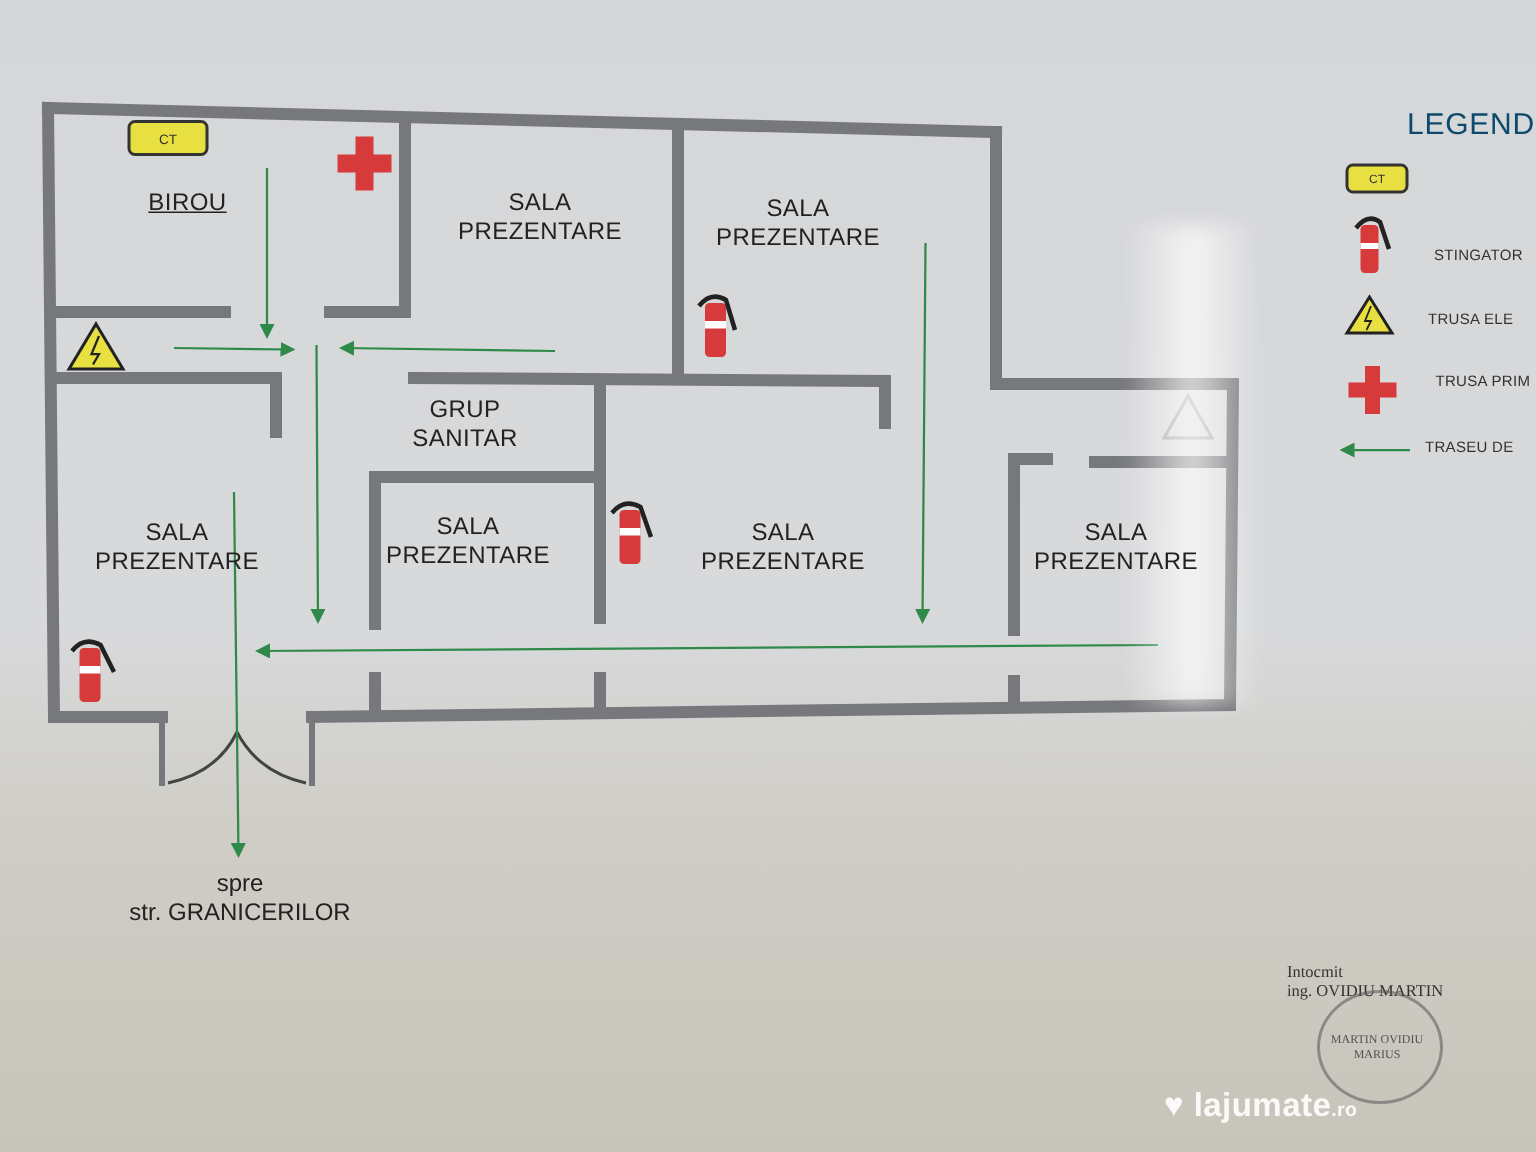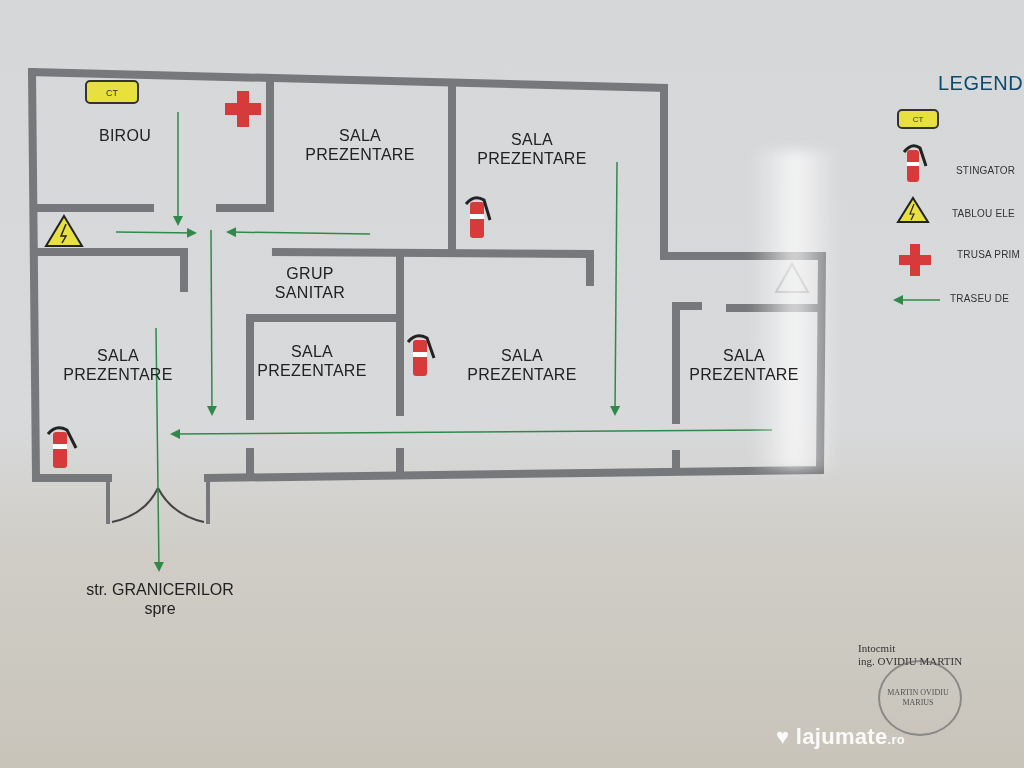--- a/index.html
+++ b/index.html
@@ -113,44 +113,44 @@
     <polygon points="913,198 928,222 898,222" fill="#e8e040" stroke="#222" stroke-width="2"></polygon>
     <path d="M914,204 L910,214 L914,214 L911,220" stroke="#222" stroke-width="1.2" fill="none"></path>
     <rect x="910" y="244" width="10" height="32" fill="#d63a3a"></rect>
     <rect x="899" y="255" width="32" height="10" fill="#d63a3a"></rect>
     <line x1="940" y1="300" x2="895" y2="300" stroke="#2f8a4a" stroke-width="1.5" marker-end="url(#ah)"></line>
   </g>
 </svg>
 
 <div class="glare"></div>
 
-<div class="room-label" style="left:70px;top:126px;width:110px;">BIROU</div>
+<div class="room-label" style="left:70px;top:126px;width:110px;text-decoration:underline;">BIROU</div>
 <div class="room-label" style="left:280px;top:126px;width:160px;">SALA
 PREZENTARE</div>
 <div class="room-label" style="left:462px;top:130px;width:140px;">SALA
 PREZENTARE</div>
 <div class="room-label" style="left:250px;top:264px;width:120px;">GRUP
 SANITAR</div>
 <div class="room-label" style="left:48px;top:346px;width:140px;">SALA
 PREZENTARE</div>
 <div class="room-label" style="left:252px;top:342px;width:120px;">SALA
 PREZENTARE</div>
 <div class="room-label" style="left:452px;top:346px;width:140px;">SALA
 PREZENTARE</div>
 <div class="room-label" style="left:684px;top:346px;width:120px;">SALA
 PREZENTARE</div>
 
 <div class="exit-label" style="left:60px;top:580px;width:200px;">
+  <div>spre</div>
   <div>str. GRANICERILOR</div>
-  <div>spre</div>
 </div>
 
 <div class="legend-title">LEGEND</div>
 <div class="legend-text" style="left:956px;top:165px;">STINGATOR</div>
-<div class="legend-text" style="left:952px;top:208px;">TABLOU ELE</div>
+<div class="legend-text" style="left:952px;top:208px;">TRUSA ELE</div>
 <div class="legend-text" style="left:957px;top:249px;">TRUSA PRIM</div>
 <div class="legend-text" style="left:950px;top:293px;">TRASEU DE</div>
 
 <div class="approval">
   <div>Intocmit</div>
   <div>ing. OVIDIU MARTIN</div>
 </div>
 <div class="stamp"></div>
 <div class="stamp-text" style="white-space:pre-line;">MARTIN OVIDIU
 MARIUS</div>

